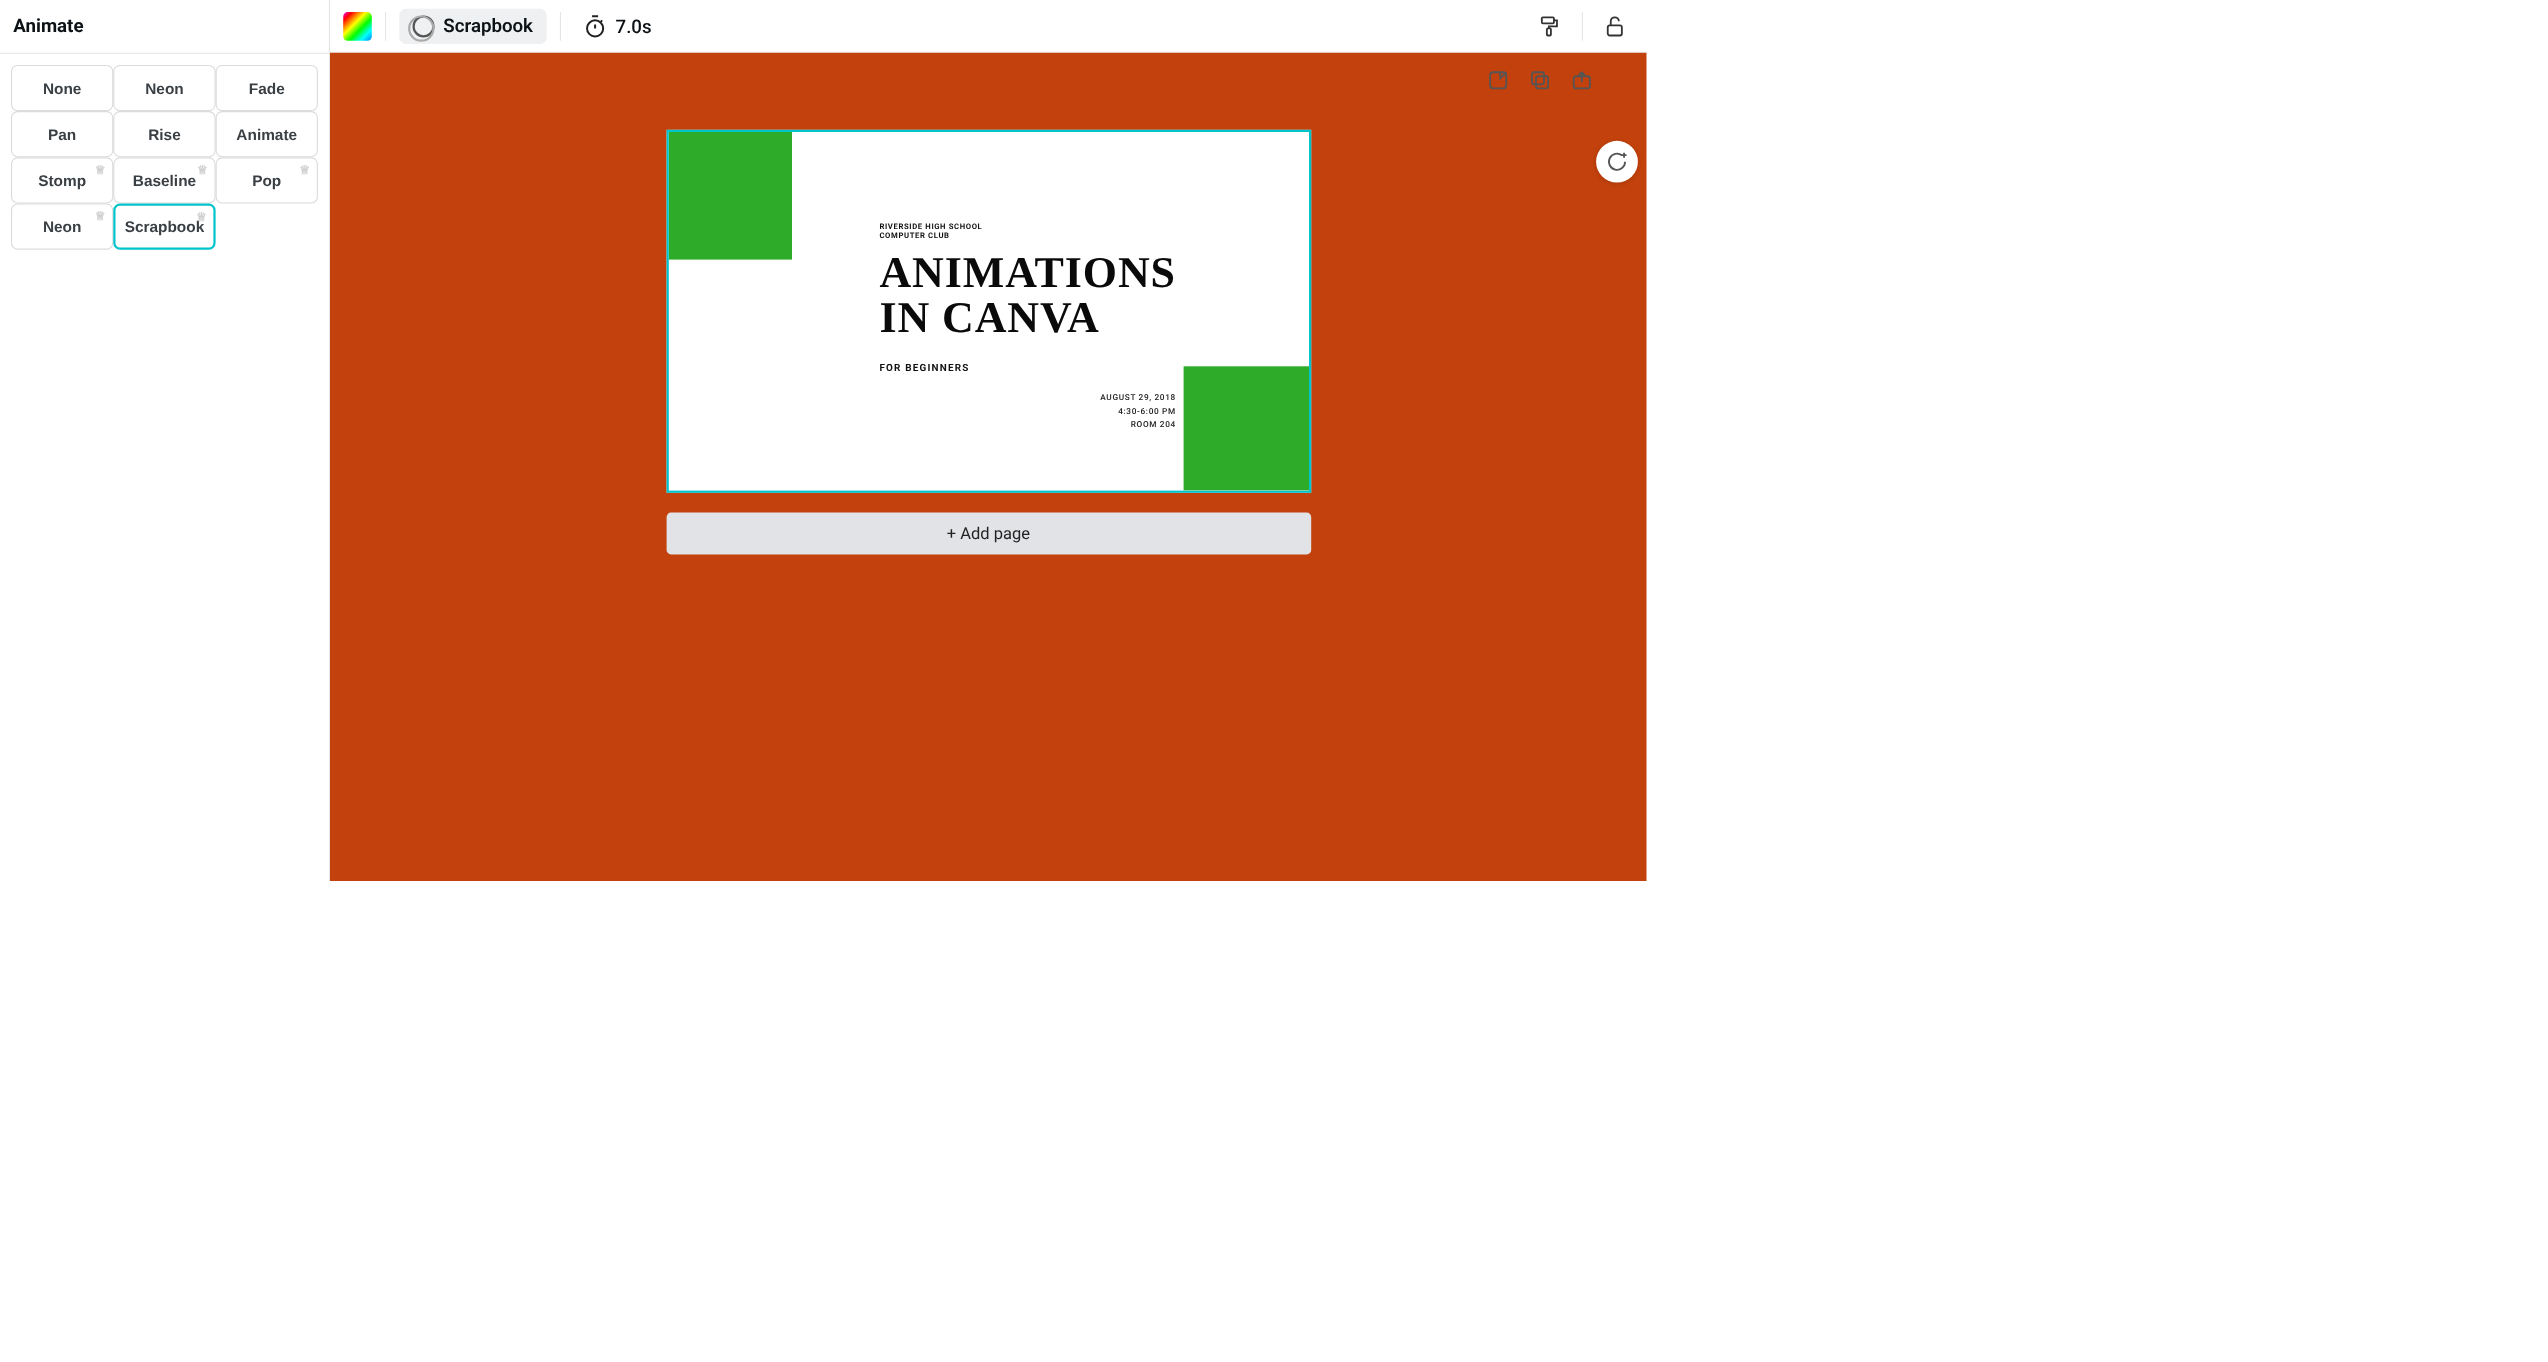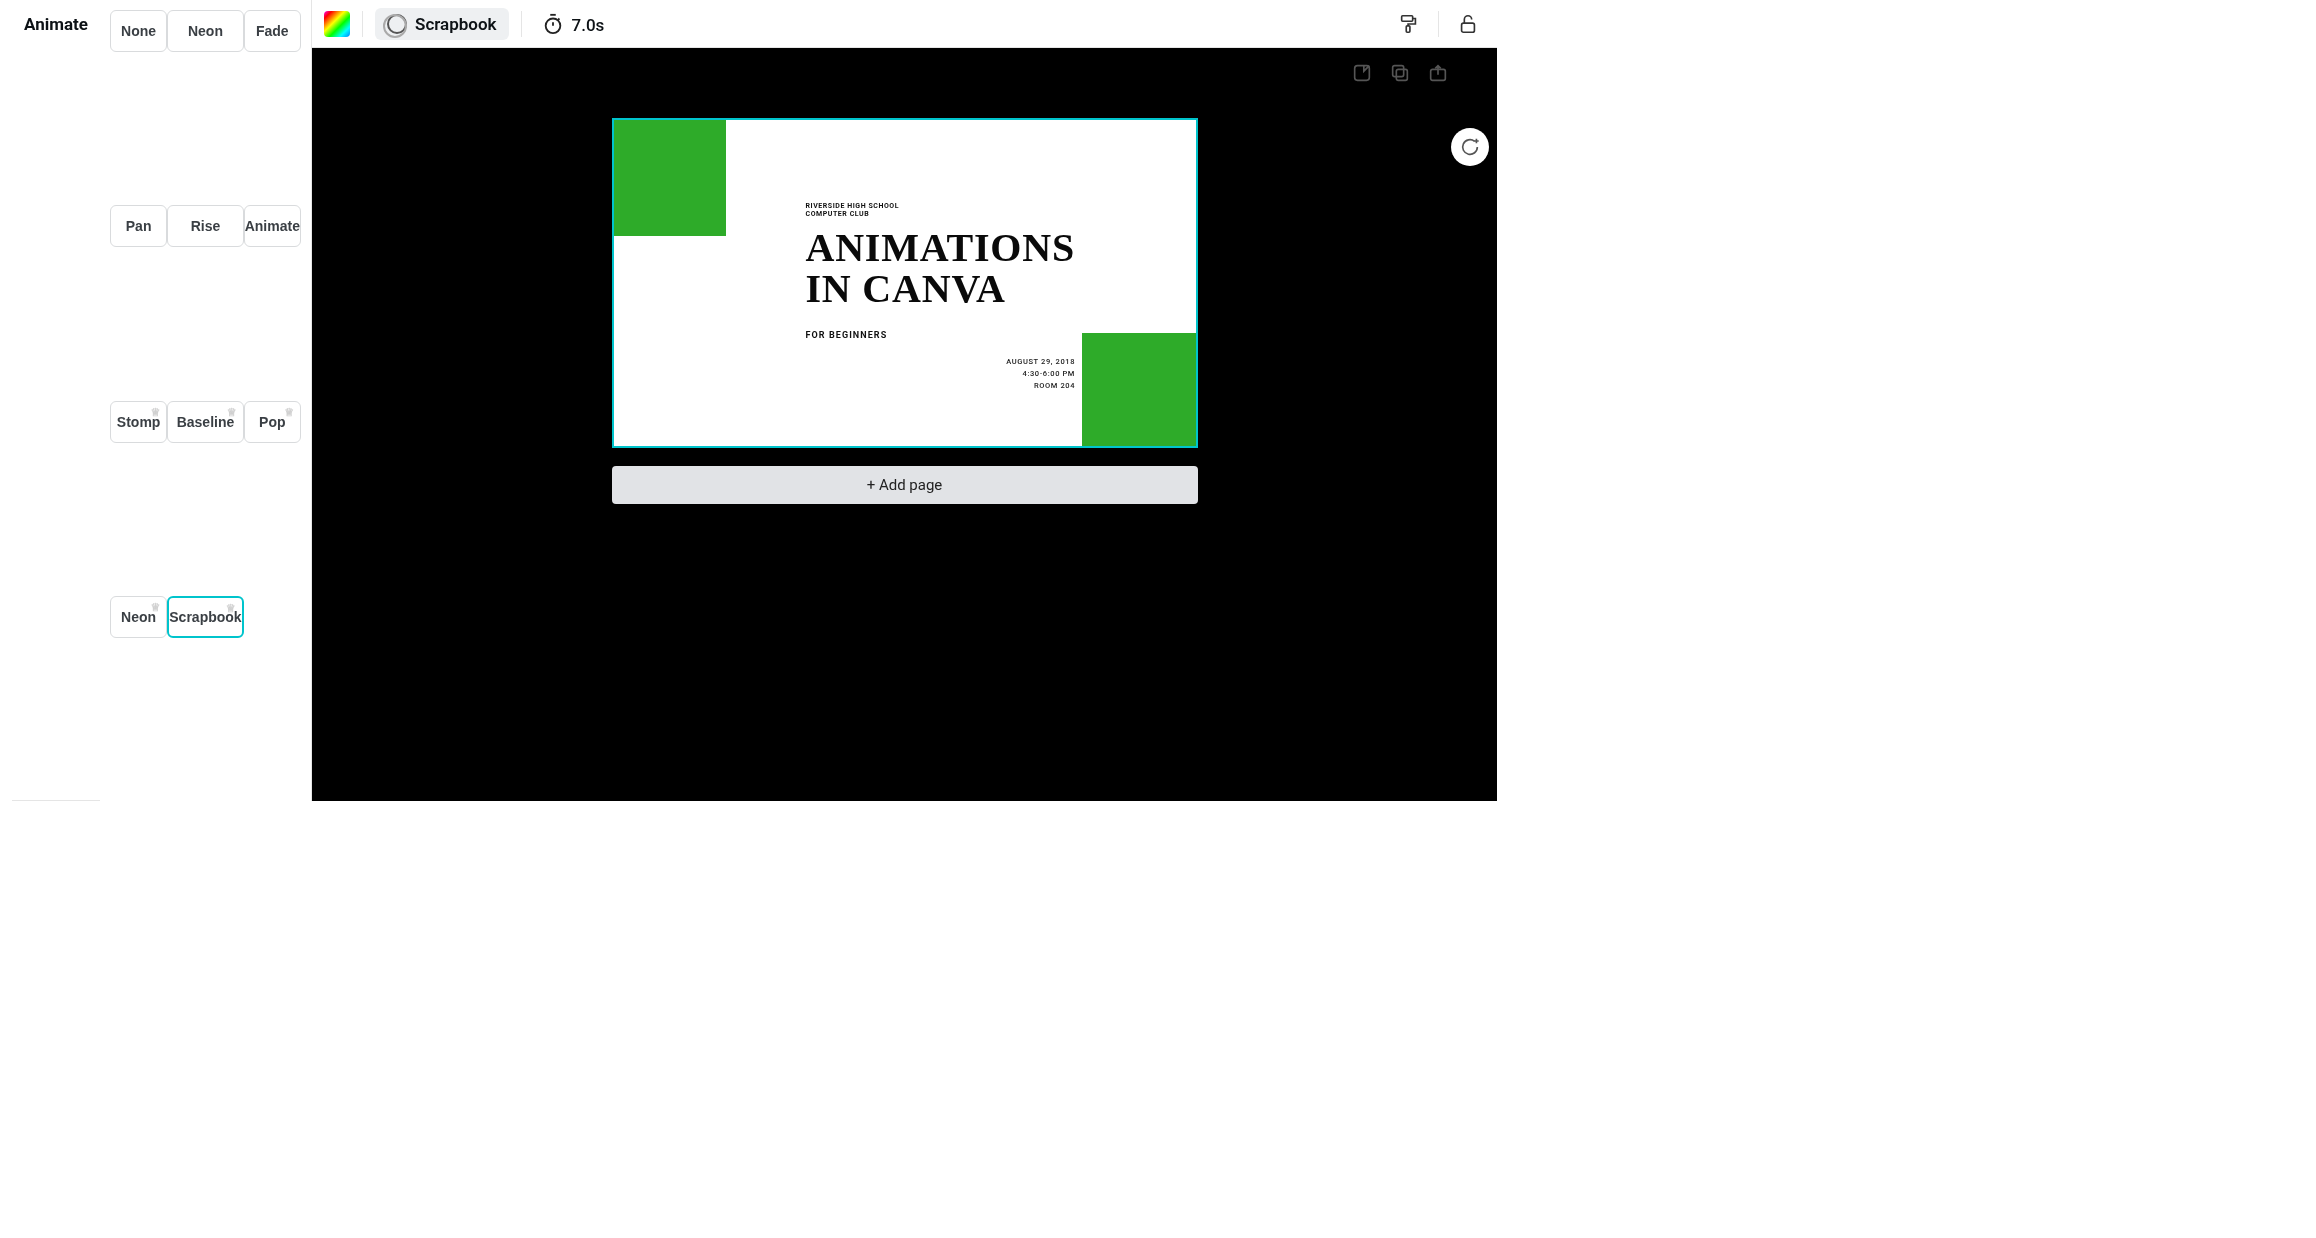--- a/index.html
+++ b/index.html
@@ -1,20 +1,20 @@
 <!DOCTYPE html>
 <html><head>
 <meta charset="utf-8">
 <style>
 * { margin: 0; padding: 0; box-sizing: border-box; }
 body { font-family: -apple-system, BlinkMacSystemFont, "Segoe UI", Roboto, sans-serif; background: #fff; width: 1497px; height: 801px; overflow: hidden; }
 
 .app { display: flex; height: 100%; }
 
-.sidebar { width: 300px; border-right: 1px solid #e5e5e5; display: flex; flex-direction: row; margin-left: 12px; }
+.sidebar { width: 300px; border-right: 1px solid #e5e5e5; display: flex; flex-direction: column; }
 .sidebar-header { padding: 14px 12px; border-bottom: 1px solid #e5e5e5; }
 .sidebar-title { font-size: 17px; font-weight: 700; color: #0d1216; }
 .anim-grid { padding: 10px; display: grid; grid-template-columns: repeat(3, 1fr); }
 .anim-btn { position: relative; height: 42px; border: 1px solid #d9dbdd; border-radius: 6px; background: #fff; font-size: 14px; font-weight: 600; color: #3a3f44; cursor: pointer; display: flex; align-items: center; justify-content: center; }
 .anim-btn.selected { border: 2px solid #00c4cc; color: #3a3f44; }
 .crown { position: absolute; top: 4px; right: 6px; font-size: 11px; color: #d0d0d0; }
 
 .main { flex: 1; display: flex; flex-direction: column; }
 
 .toolbar { height: 48px; border-bottom: 1px solid #e5e5e5; display: flex; align-items: center; padding: 0 12px; gap: 8px; }
@@ -24,21 +24,21 @@
 .anim-chip-icon { width: 20px; height: 20px; border: 2px solid #555; border-radius: 50%; position: relative; }
 .anim-chip-icon::after { content: ""; position: absolute; width: 20px; height: 20px; border: 2px solid #aaa; border-radius: 50%; left: -6px; top: -2px; }
 .anim-chip-label { font-size: 17px; font-weight: 600; color: #0d1216; }
 .dur-chip { display: flex; align-items: flex-end; gap: 8px; padding: 4px 8px; cursor: pointer; }
 .timer-icon { width: 22px; height: 22px; }
 .dur-text { font-size: 17px; font-weight: 500; color: #0d1216; }
 .tb-spacer { flex: 1; }
 .tb-icon-btn { width: 34px; height: 34px; display: flex; align-items: center; justify-content: center; cursor: pointer; border-radius: 4px; }
 .tb-icon-btn svg { width: 22px; height: 22px; }
 
-.canvas-area { flex: 1; background: #000000; position: relative; overflow: auto; }
+.canvas-area { flex: 1; background: #c2410c; position: relative; overflow: auto; }
 .page-actions { position: absolute; top: 14px; right: 48px; display: flex; gap: 16px; }
 .page-action { width: 22px; height: 22px; cursor: pointer; color: #555; }
 .float-btn { position: absolute; top: 80px; right: 8px; width: 38px; height: 38px; border-radius: 50%; background: #fff; box-shadow: 0 1px 4px rgba(0,0,0,0.15); display: flex; align-items: center; justify-content: center; cursor: pointer; }
 
 .slide-wrap { margin: 70px auto 0; width: 586px; }
 .slide { width: 586px; height: 330px; background: #fff; border: 2px solid #00c4cc; position: relative; overflow: hidden; }
 .green-tl { position: absolute; top: 0; left: 0; width: 112px; height: 116px; background: #2eab29; }
 .green-br { position: absolute; bottom: 0; right: 0; width: 114px; height: 113px; background: #2eab29; }
 .slide-text { position: absolute; left: 192px; top: 82px; }
 .slide-org { font-size: 7px; font-weight: 700; letter-spacing: 0.08em; color: #111; white-space: pre-line; }

